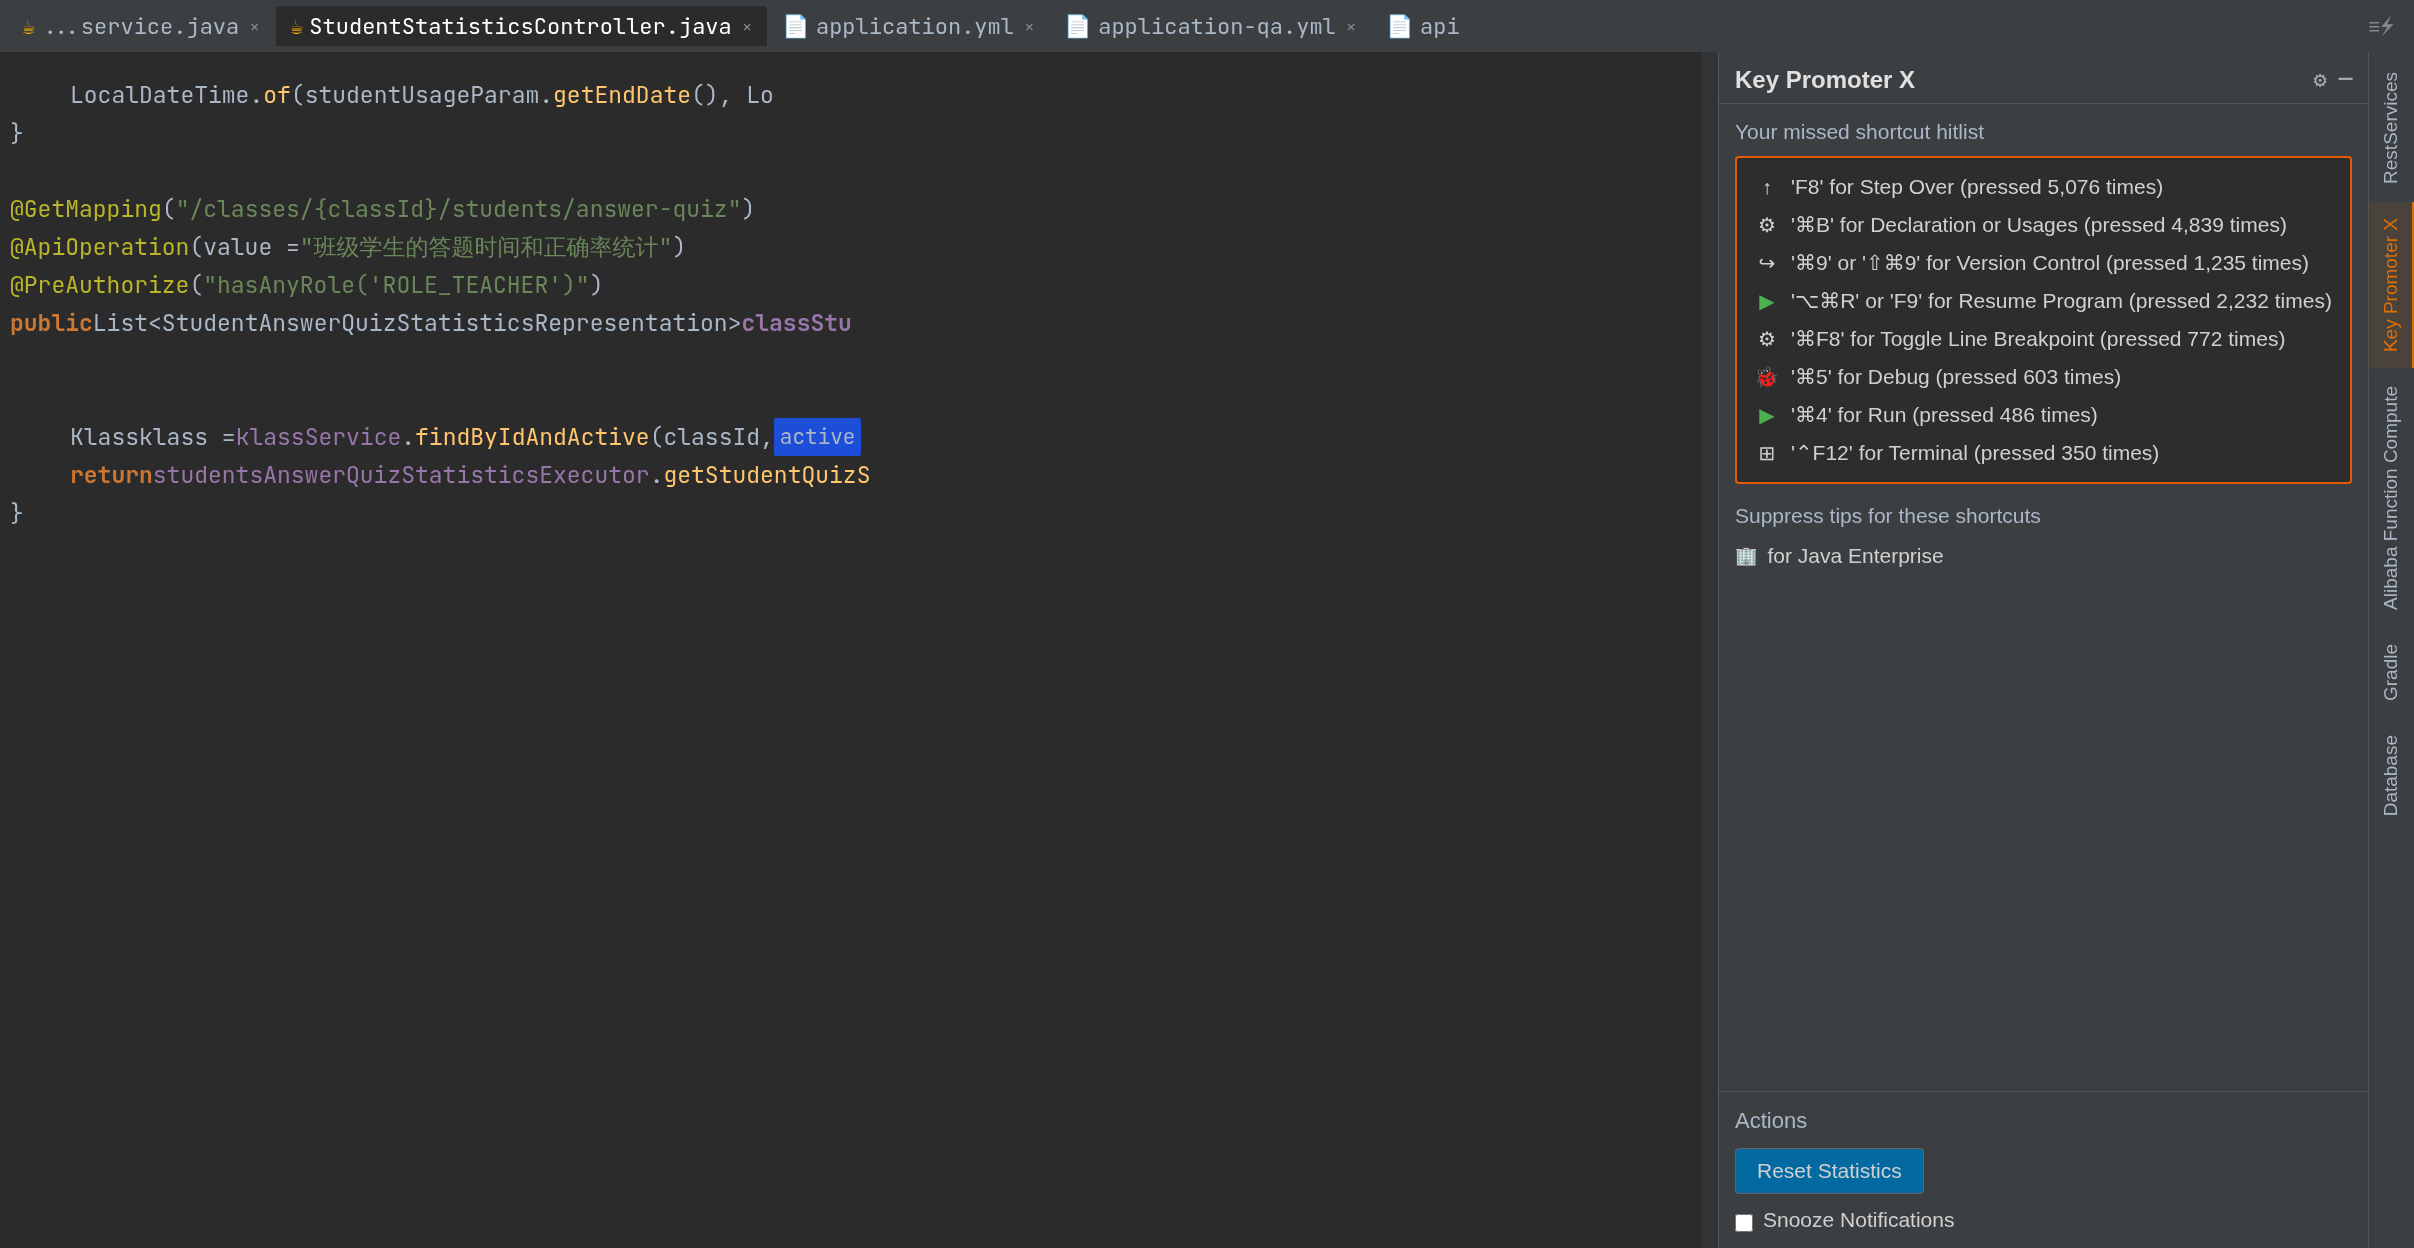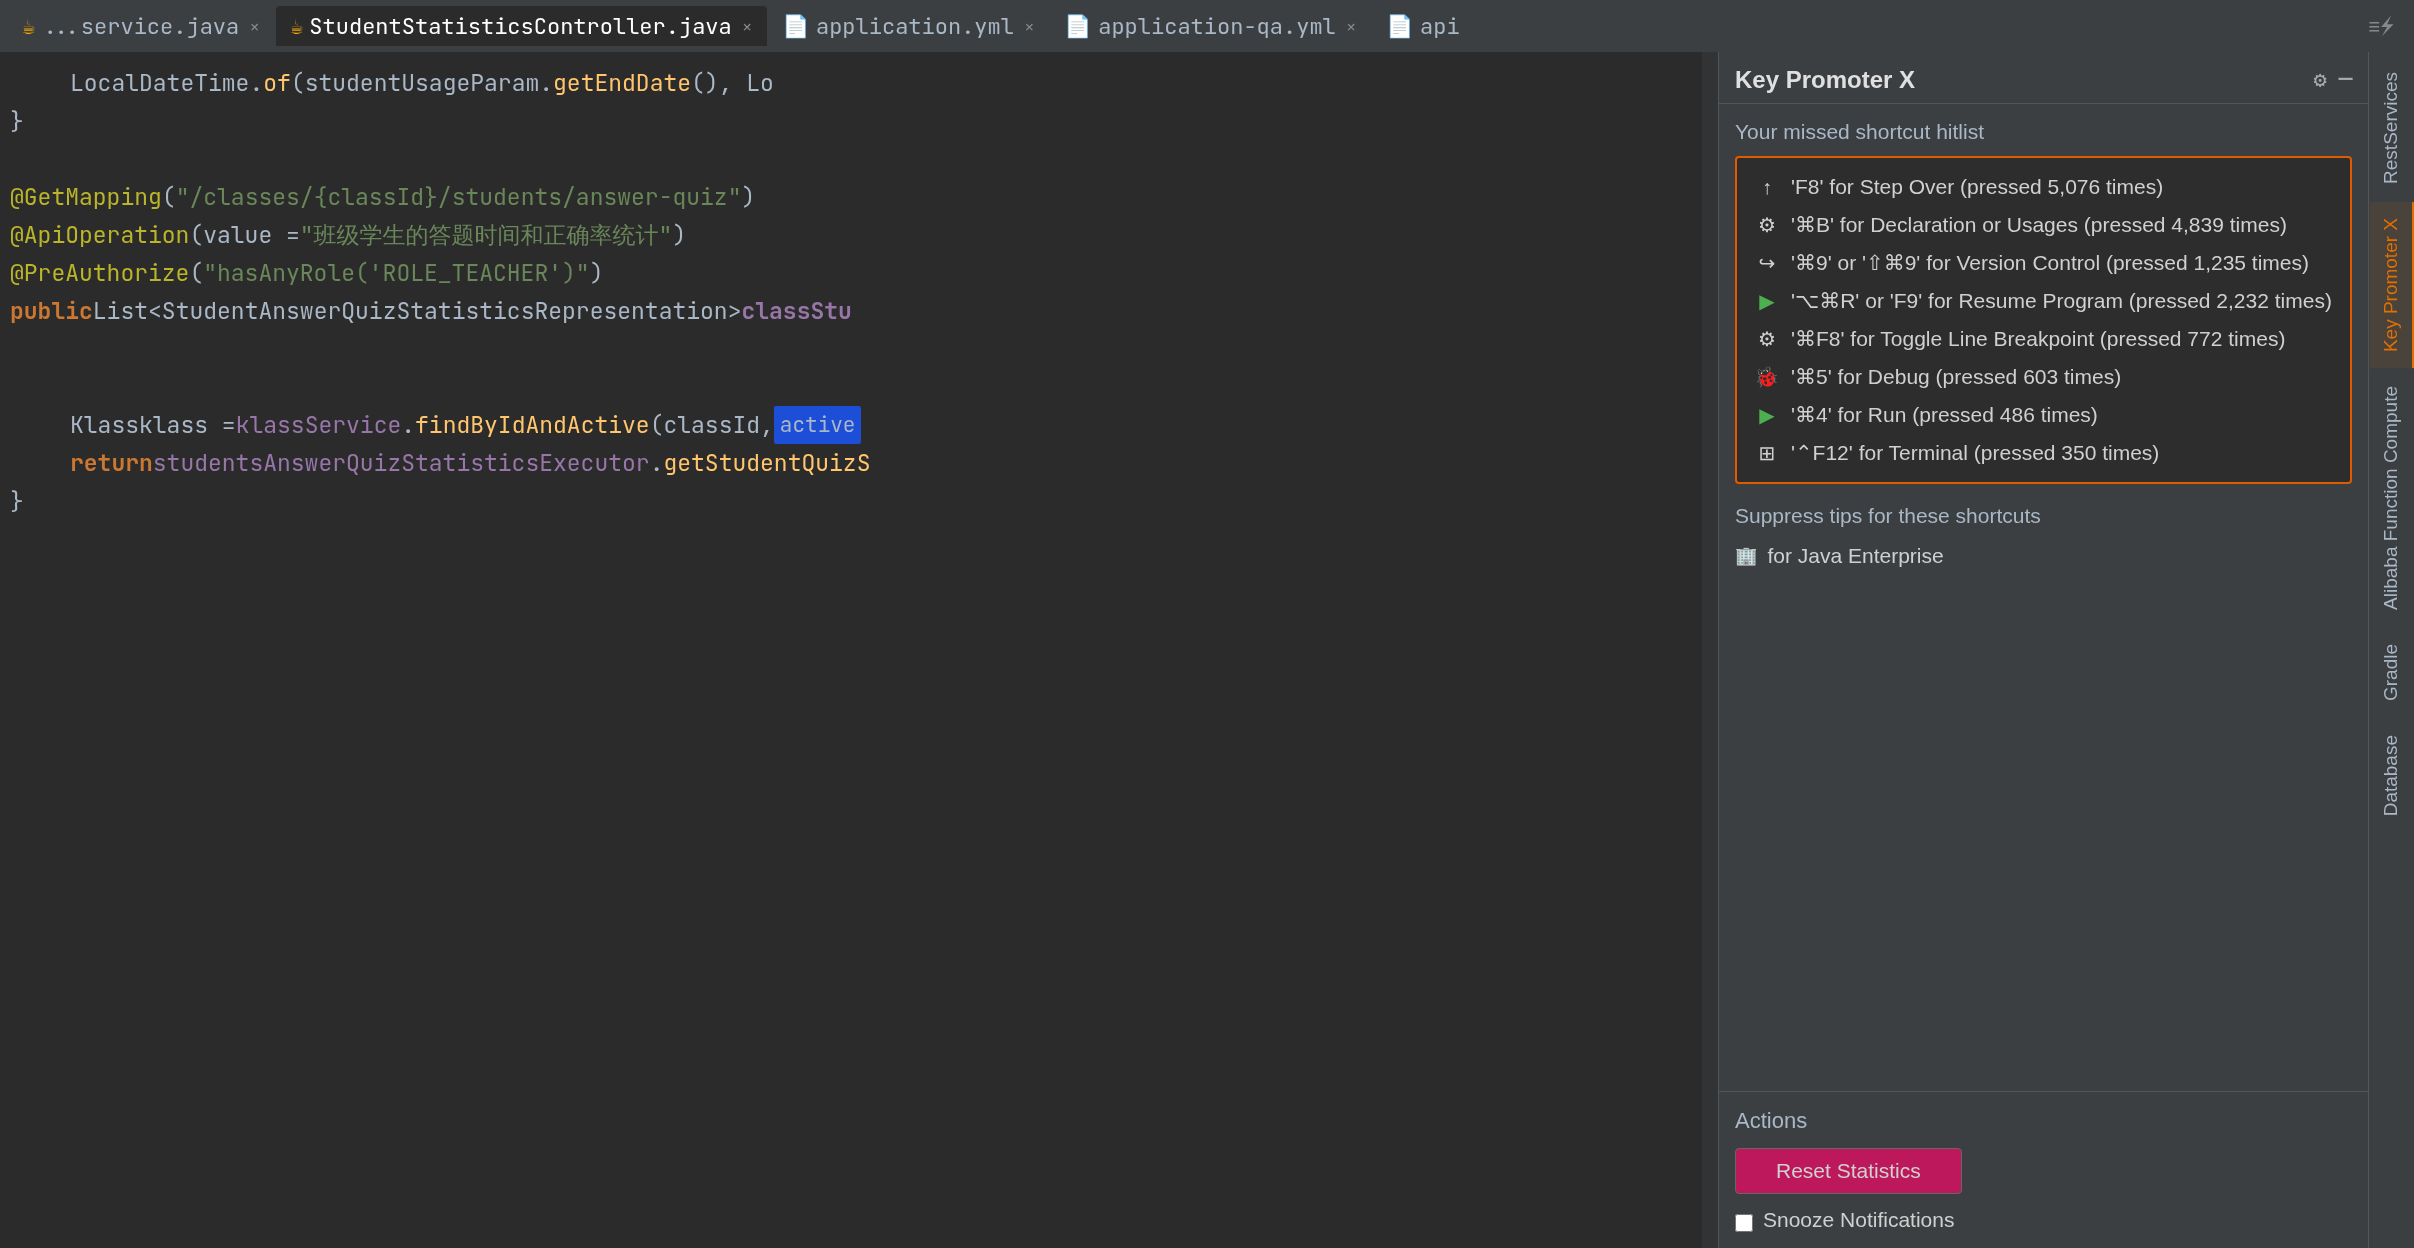--- a/index.html
+++ b/index.html
@@ -52,21 +52,21 @@
     .main-area {
       display: flex;
       flex: 1;
       overflow: hidden;
     }
 
     
     .code-editor {
       flex: 1;
       background: #2b2b2b;
-      padding: 12px 0;
+      padding: 24px 0;
       overflow: hidden;
       position: relative;
     }
     .code-line {
       display: flex;
       min-height: 38px;
       align-items: center;
       padding: 0 30px 0 10px;
       font-size: 23px;
       line-height: 38px;
@@ -192,24 +192,24 @@
       border-top: 1px solid #555;
       padding: 16px;
     }
     .actions-title {
       font-size: 22px;
       color: #a9b7c6;
       font-family: Liberation Sans, sans-serif;
       margin-bottom: 14px;
     }
     .reset-btn {
-      background: #be185d;
+      background: #0369a1;
       border: 1px solid #666;
       color: #d0d0d0;
-      padding: 10px 40px;
+      padding: 10px 21px;
       font-size: 21px;
       border-radius: 4px;
       cursor: pointer;
       margin-bottom: 14px;
       font-family: sans-serif;
       display: block;
     }
     .snooze-row {
       display: flex;
       align-items: flex-end;

